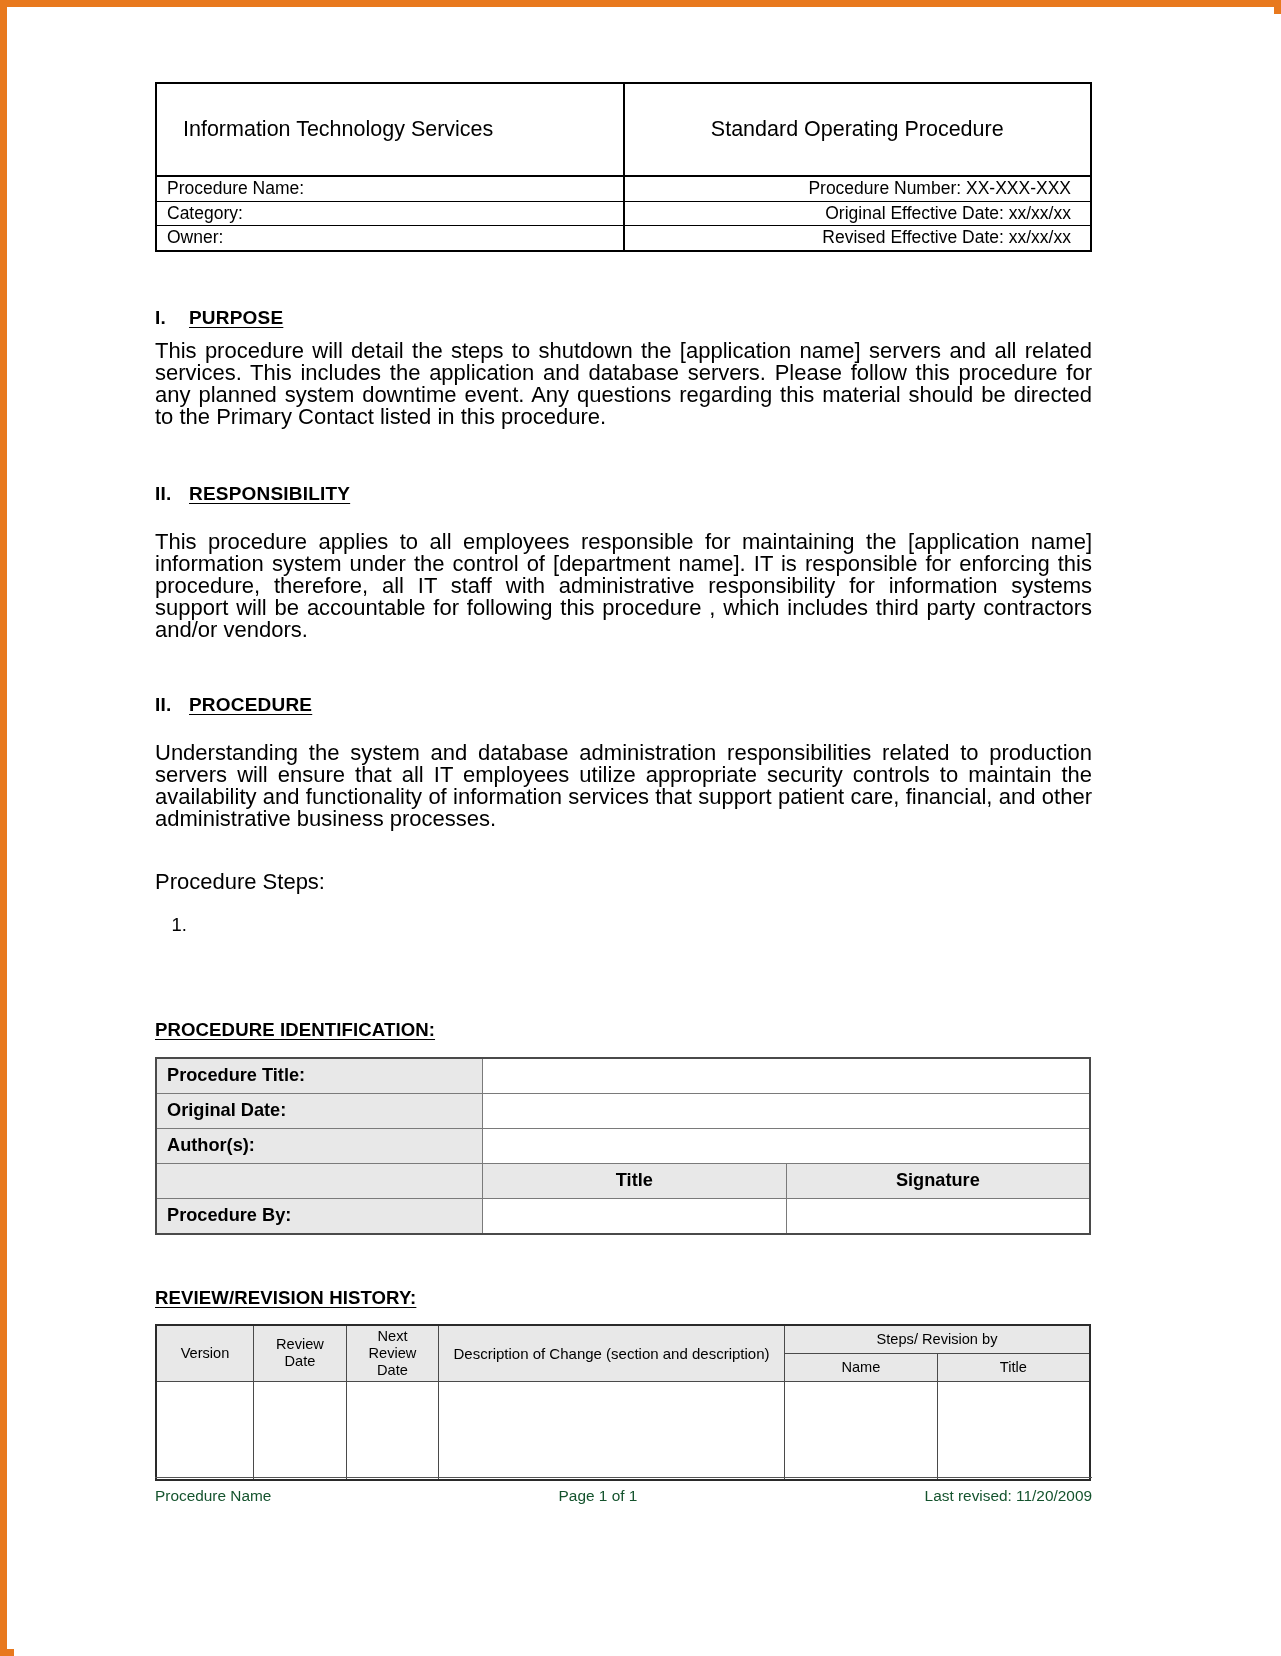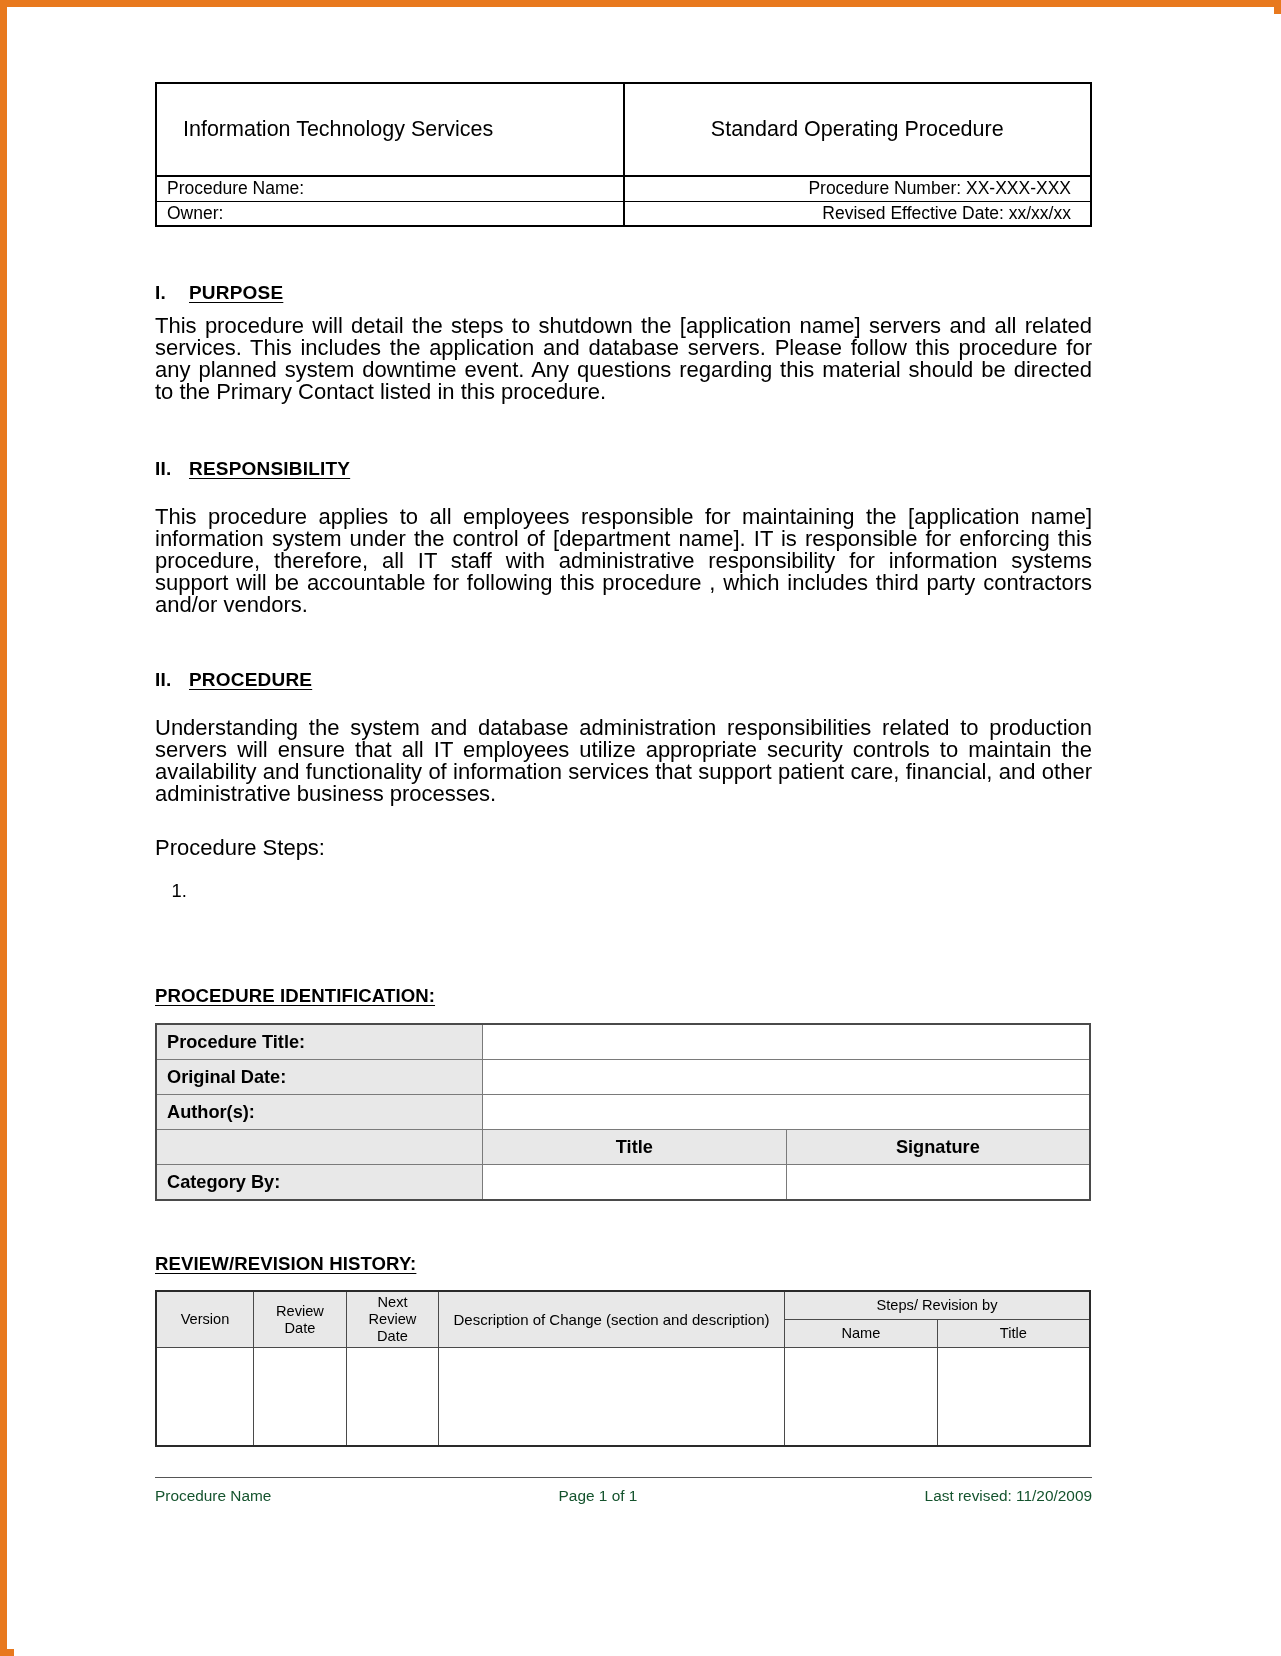--- a/index.html
+++ b/index.html
@@ -112,21 +112,21 @@
   .body-text.nojust {
     text-align: left;
   }
 
   .sp-purpose-head { margin-top: 55px; }
   .sp-purpose-body { margin-top: 11px; }
   .sp-resp-head    { margin-top: 55px; }
   .sp-resp-body    { margin-top: 26px; }
   .sp-proc-head    { margin-top: 53px; }
   .sp-proc-body    { margin-top: 26px; }
-  .sp-steps        { margin-top: 32px; }
+  .sp-steps        { margin-top: 41px; }
   .step-list {
     margin: 20px 0 0 0;
     padding-left: 37px;
     font-size: 18.4px;
     line-height: 23.3px;
   }
   .step-list li { margin: 0; }
 
   
   .sub-head {
@@ -229,20 +229,24 @@
       <table class="hdr-table">
         <tbody>
             <tr class="hdr-title-row">
           <td class="hdr-title-left">Information Technology Services</td>
           <td class="hdr-title-right">Standard Operating Procedure</td>
         </tr>
         <tr class="meta first">
           <td class="left">Procedure Name:</td>
           <td class="right">Procedure Number:  XX-XXX-XXX</td>
         </tr>
+        <tr class="meta">
+          <td class="left">Category:</td>
+          <td class="right">Original Effective Date: xx/xx/xx</td>
+        </tr>
         <tr class="meta last">
           <td class="left">Owner:</td>
           <td class="right">Revised Effective Date:  xx/xx/xx</td>
         </tr>
       </tbody>
         </table>
 
       <div class="section-head sp-purpose-head">
         <span class="numeral">I.</span><span class="label">PURPOSE</span>
       </div>
@@ -277,21 +281,21 @@
         <tr>
           <td class="lbl outer-l">Author(s):</td>
           <td class="blank outer-r" colspan="2"></td>
         </tr>
         <tr>
           <td class="lbl outer-l"></td>
           <td class="colhead" style="width:272px">Title</td>
           <td class="colhead outer-r">Signature</td>
         </tr>
         <tr class="outer-bot">
-          <td class="lbl outer-l">Category By:</td>
+          <td class="lbl outer-l">Procedure By:</td>
           <td class="blank"></td>
           <td class="blank outer-r"></td>
         </tr>
       </tbody>
         </table>
 
       <div class="sub-head sp-rev-head">REVIEW/REVISION HISTORY:</div>
 
       <table class="rev-table">
         <tbody>

